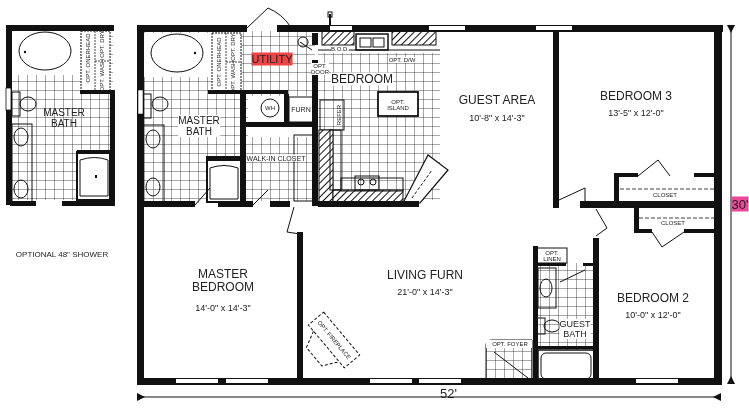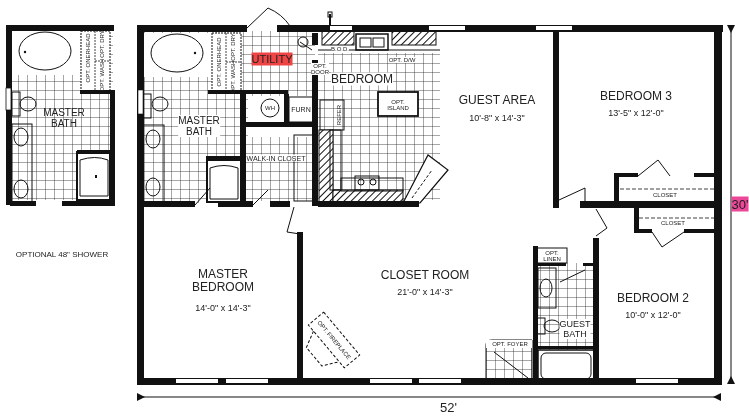--- a/index.html
+++ b/index.html
@@ -252,30 +252,30 @@
 <div class="lbl dim" style="left:636px;top:113px;">13'-5" x 12'-0"</div>
 <div class="lbl tiny" style="left:665px;top:195px;background:#fff;padding:0 2px;">CLOSET</div>
 <div class="lbl tiny" style="left:673px;top:223px;background:#fff;padding:0 2px;">CLOSET</div>
 
 <div class="lbl room" style="left:223px;top:281px;">
   <div>MASTER</div>
   <div>BEDROOM</div>
 </div>
 <div class="lbl dim" style="left:223px;top:308px;">14'-0" x 14'-3"</div>
 
-<div class="lbl room" style="left:425px;top:275px;">CLOSET ROOM</div>
+<div class="lbl room" style="left:425px;top:275px;">LIVING FURN</div>
 <div class="lbl dim" style="left:425px;top:292px;">21'-0" x 14'-3"</div>
 <div class="lbl tiny diag" style="left:334px;top:340px;">OPT. FIREPLACE</div>
 <div class="lbl tiny" style="left:510px;top:344px;background:#fff;padding:0 1px;">OPT. FOYER</div>
 
 <div class="lbl tiny" style="left:552px;top:256px;">
   <div>OPT.</div>
   <div>LINEN</div>
 </div>
 <div class="lbl room" style="left:575px;top:301px;font-size:9px;line-height:10px;background:#fff;margin-top:28px;">
   <div>GUEST</div>
   <div>BATH</div>
 </div>
 <div class="lbl room" style="left:653px;top:298px;text-align:right;">BEDROOM 2</div>
 <div class="lbl dim" style="left:653px;top:315px;">10'-0" x 12'-0"</div>
 
-<div class="lbl overall" style="left:428px;top:407px;padding-left:41px;">52'</div>
+<div class="lbl overall" style="left:428px;top:393px;padding-left:41px;">52'</div>
 <div class="lbl overall" style="left:740px;top:204px;background:#ec4899;">30'</div>
 
 </body></html>

